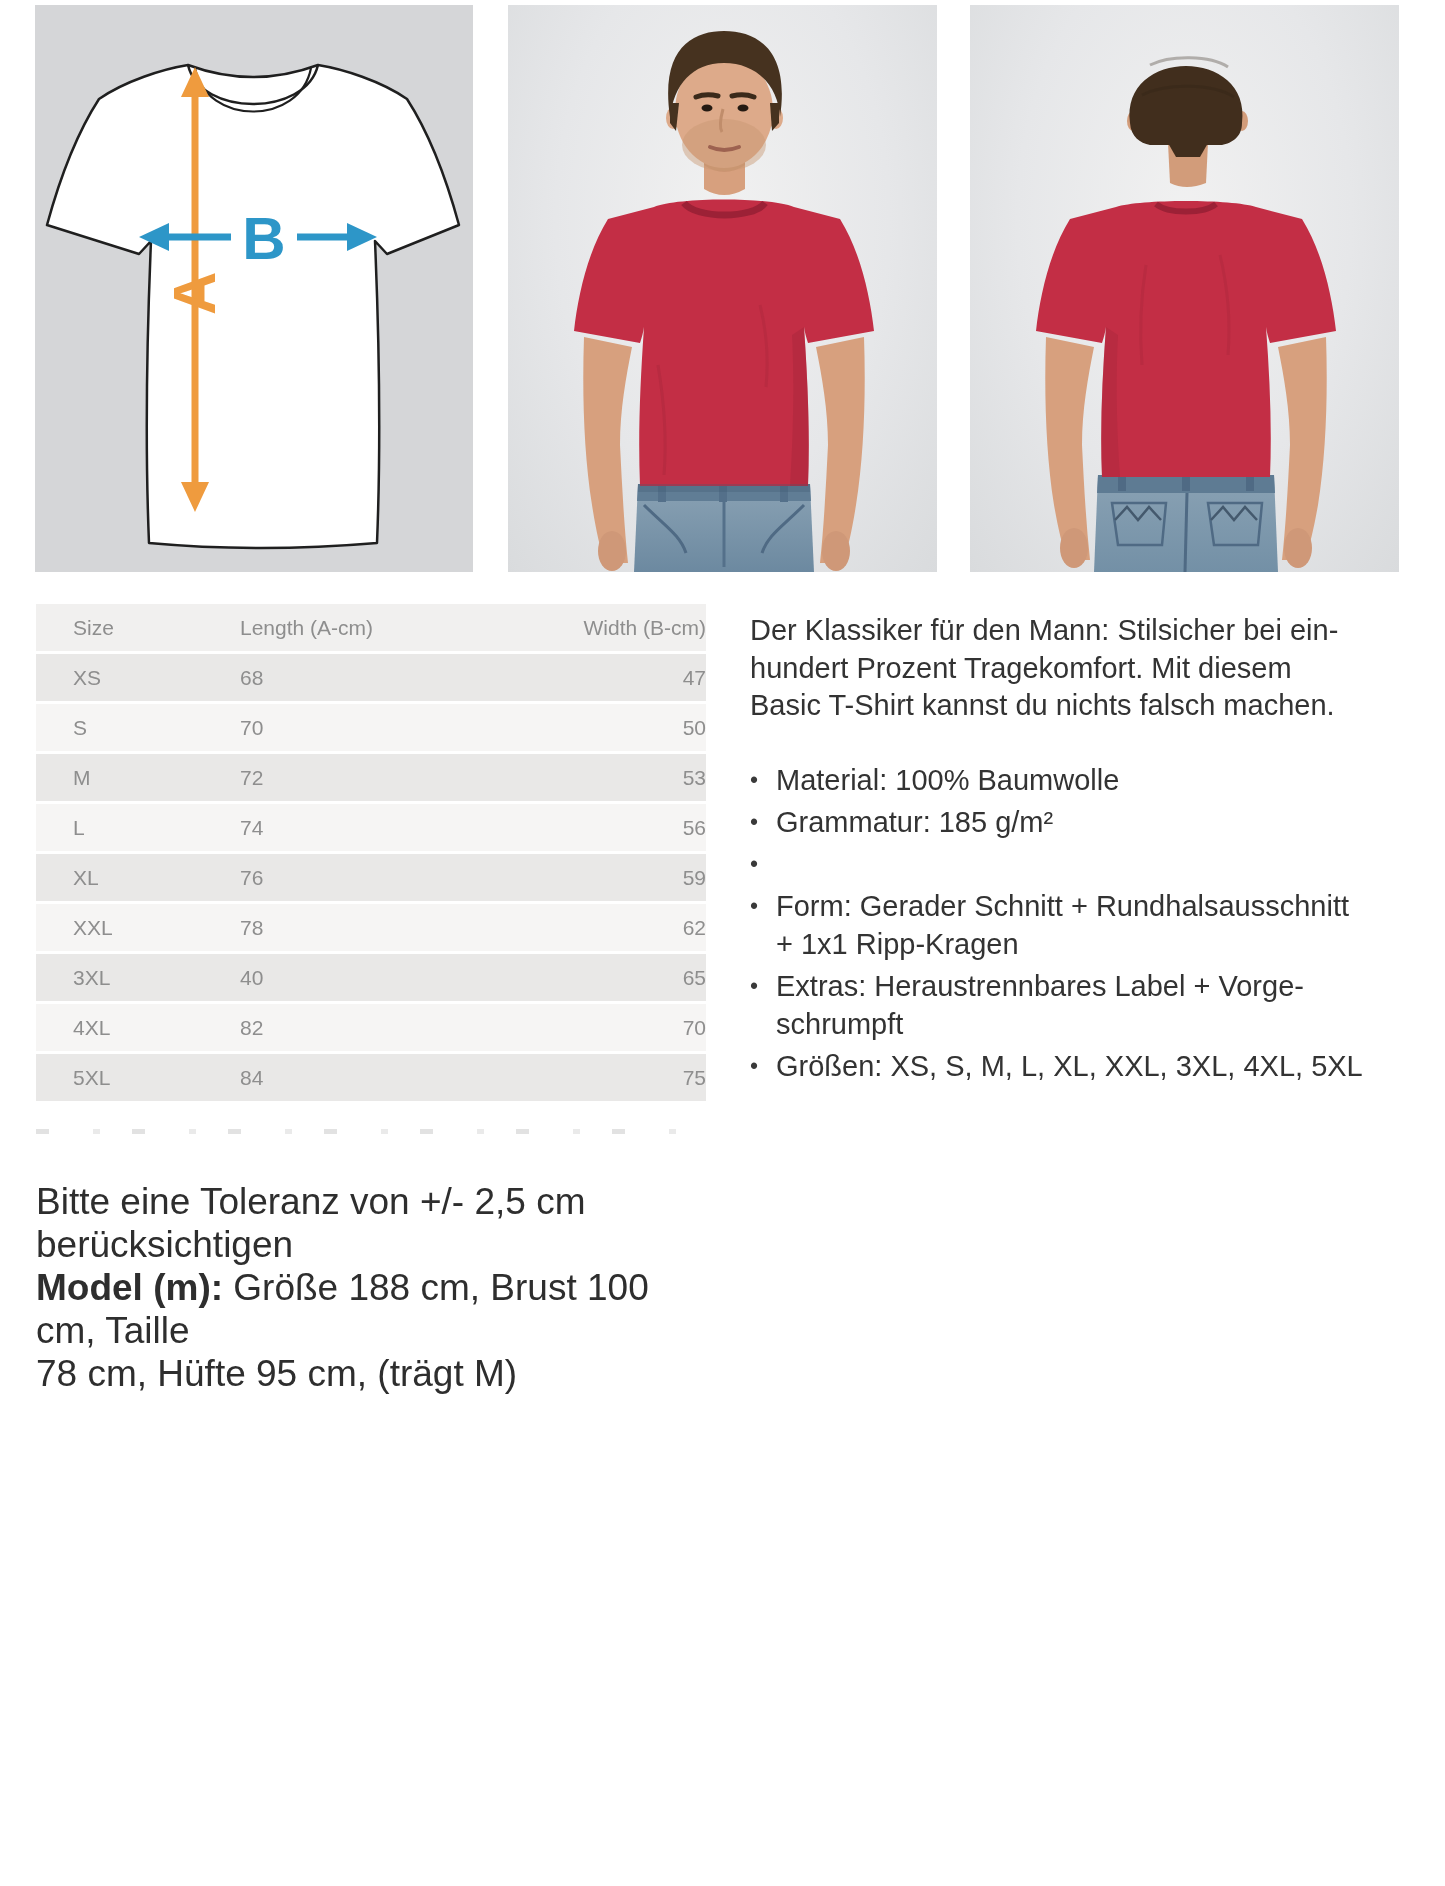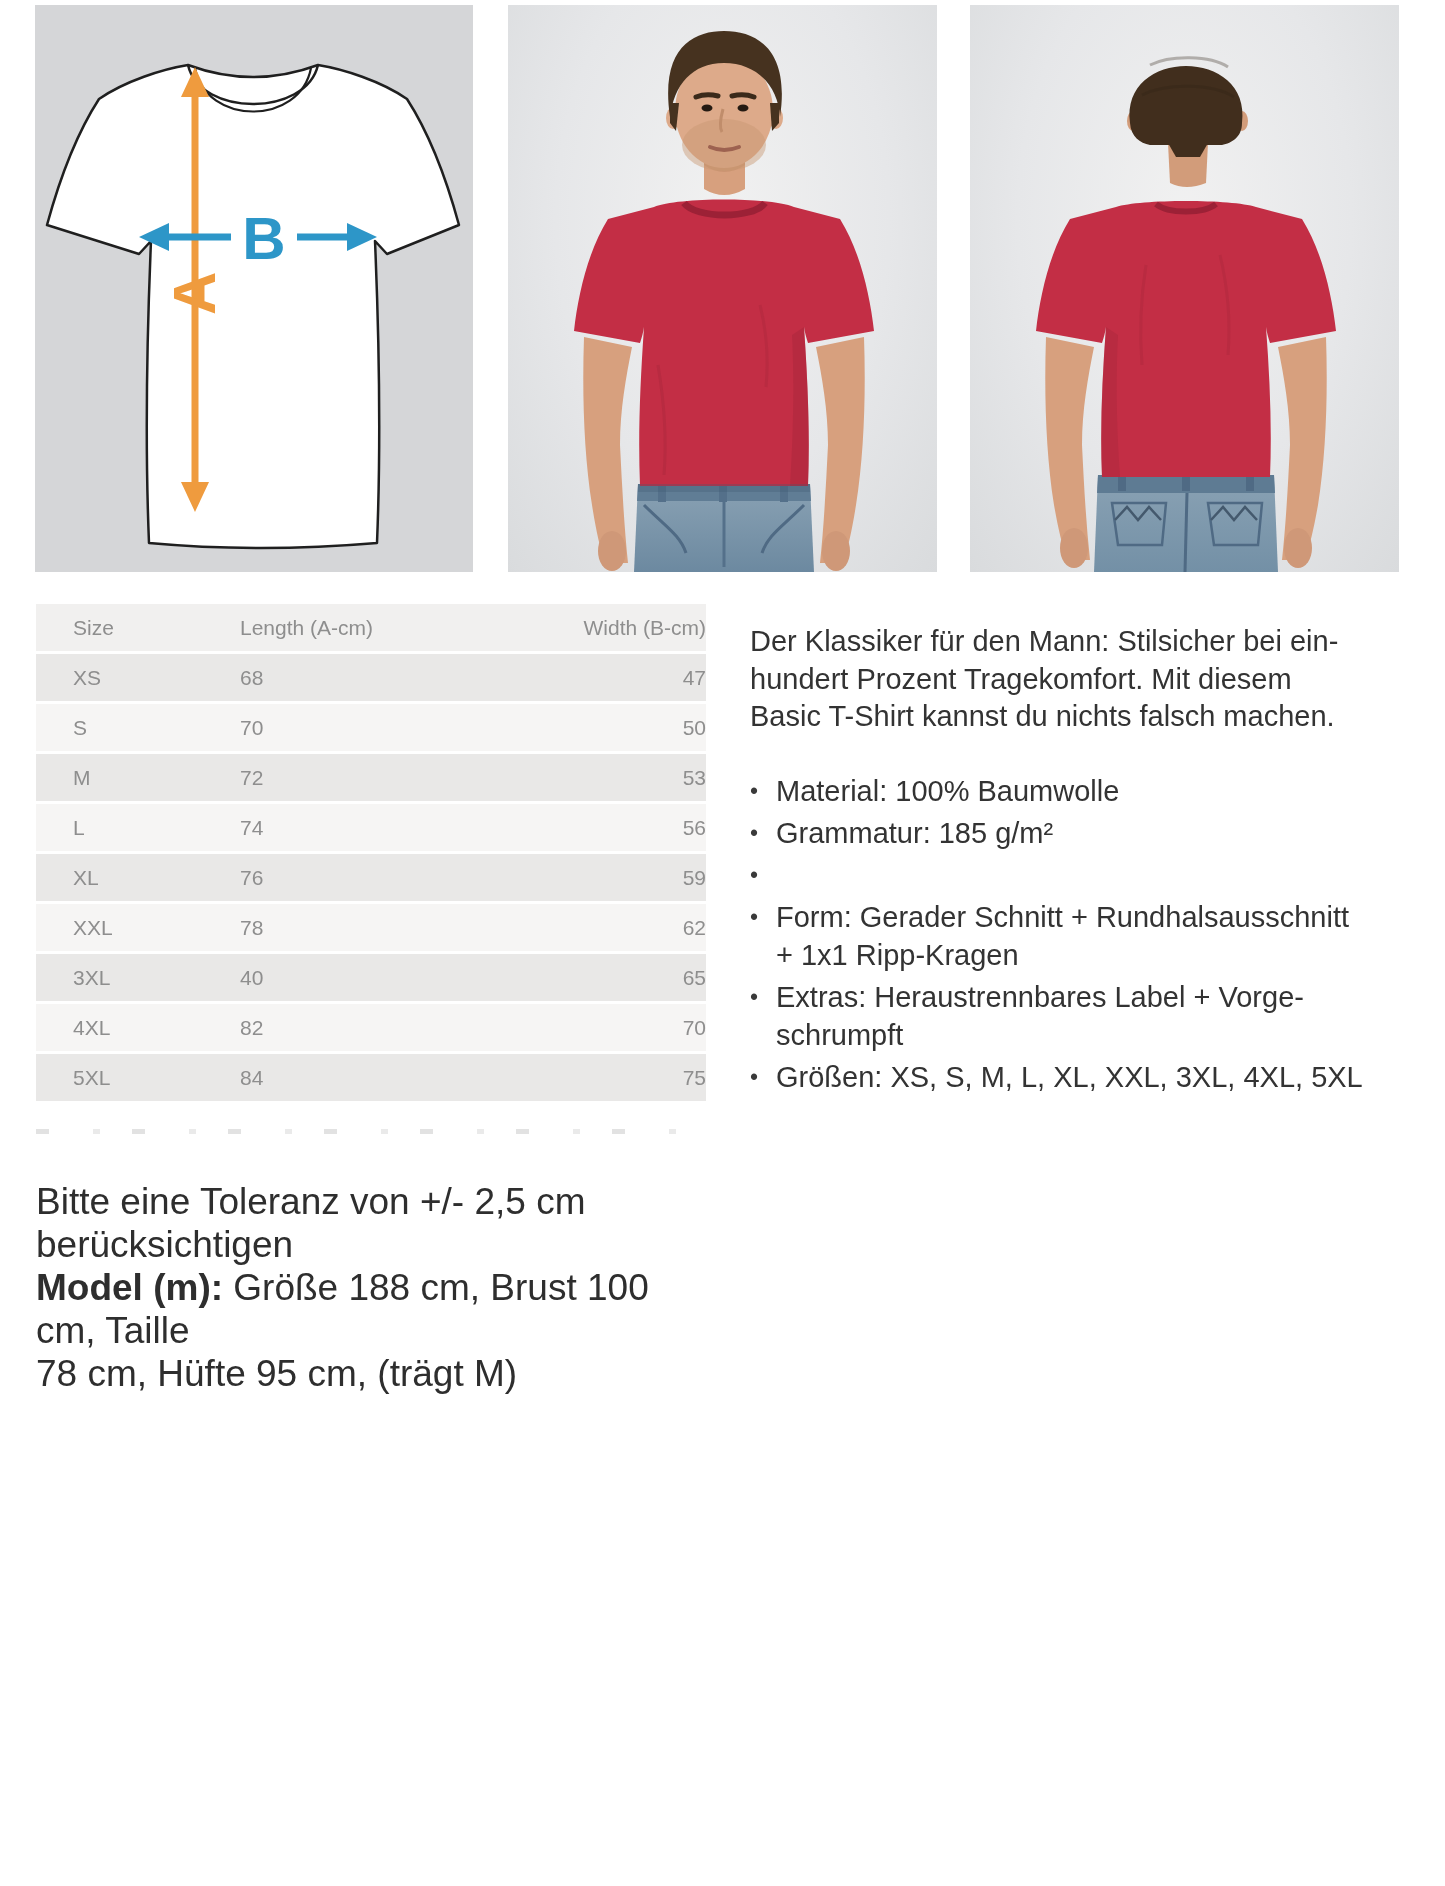--- a/index.html
+++ b/index.html
@@ -32,21 +32,21 @@
 
   
   .left-note{position:absolute;left:36px;top:1180px;width:665px;
              font-size:37px;line-height:43px;color:#2e2e2e;}
   .left-note .pre{white-space:pre-line;}
   .left-note b{font-weight:700;margin-top:29px;}
 
   
   .description{position:absolute;left:750px;top:612px;width:665px;
                font-size:29px;color:#333333;}
-  .desc-intro{white-space:pre-line;line-height:37.5px;margin-top:11px;}
+  .desc-intro{white-space:pre-line;line-height:37.5px;}
   ul.features{list-style:none;margin:36px 0 0 0;padding:0;}
   ul.features li{display:flex;margin-bottom:4px;}
   ul.features .dot{flex:none;width:26px;font-size:23px;line-height:38px;color:#3a3a3a;}
   ul.features .li-text{white-space:pre-line;line-height:38px;}
 </style>
 </head>
 <body>
 
 <div class="page">
 

